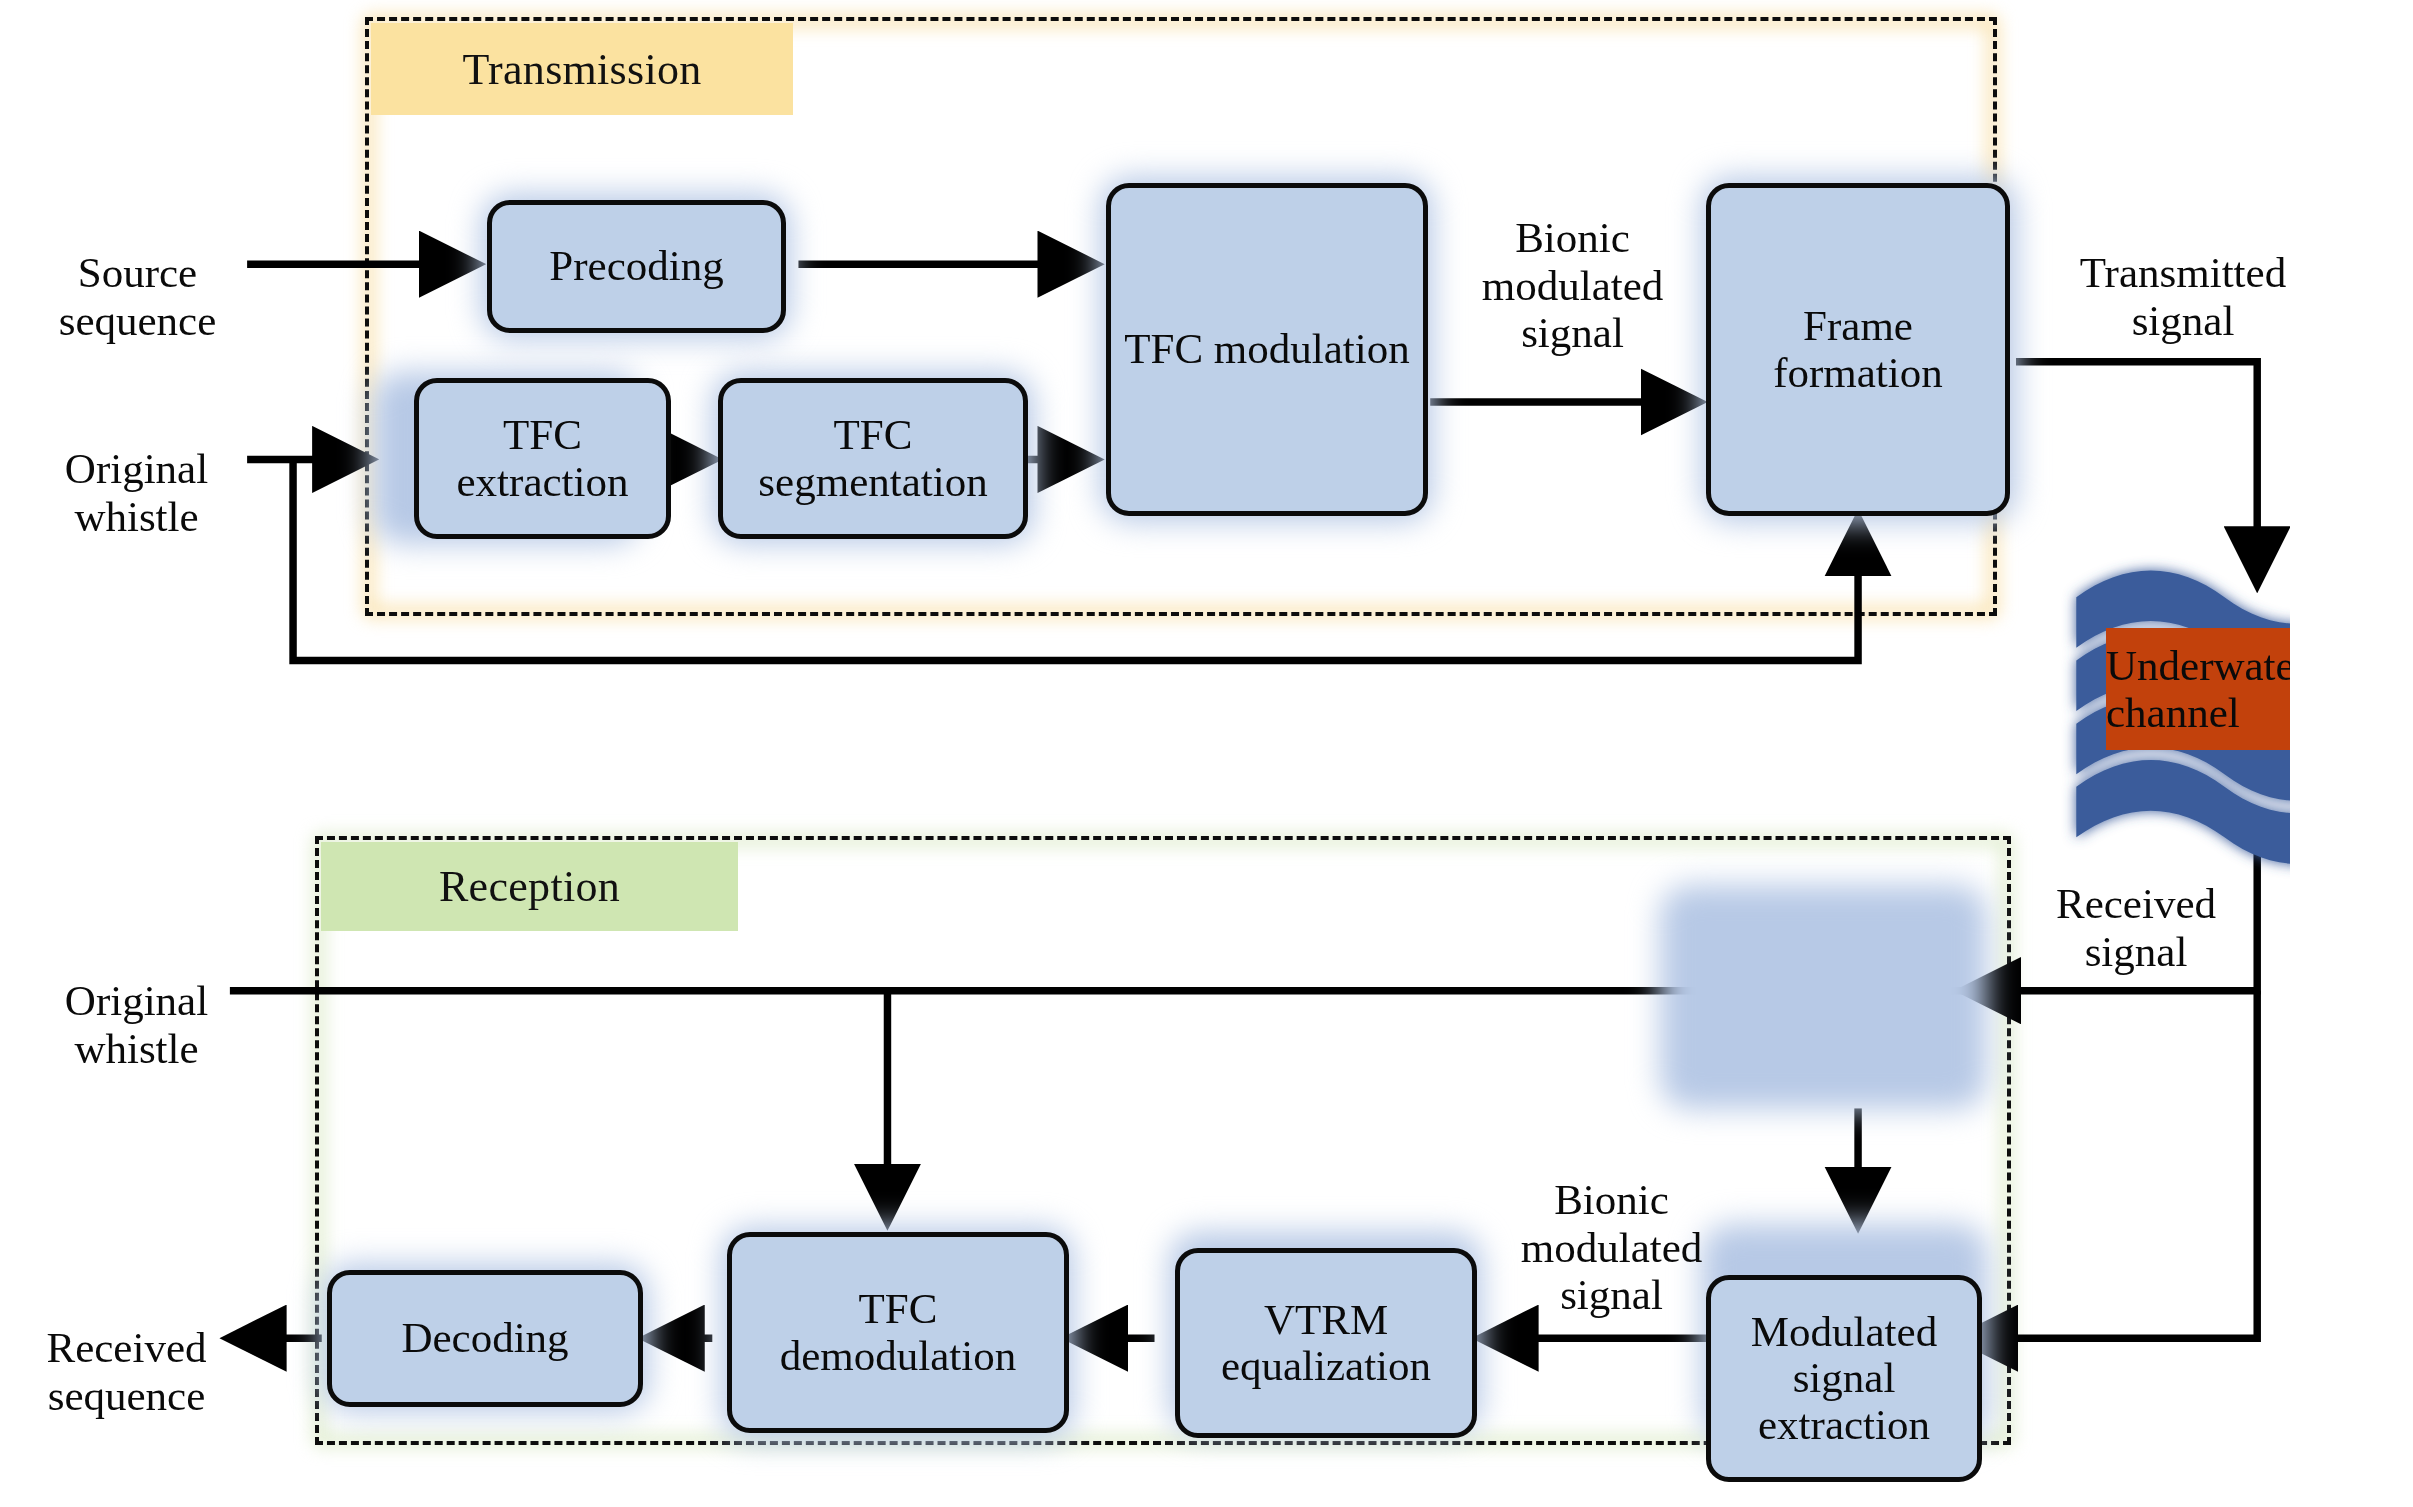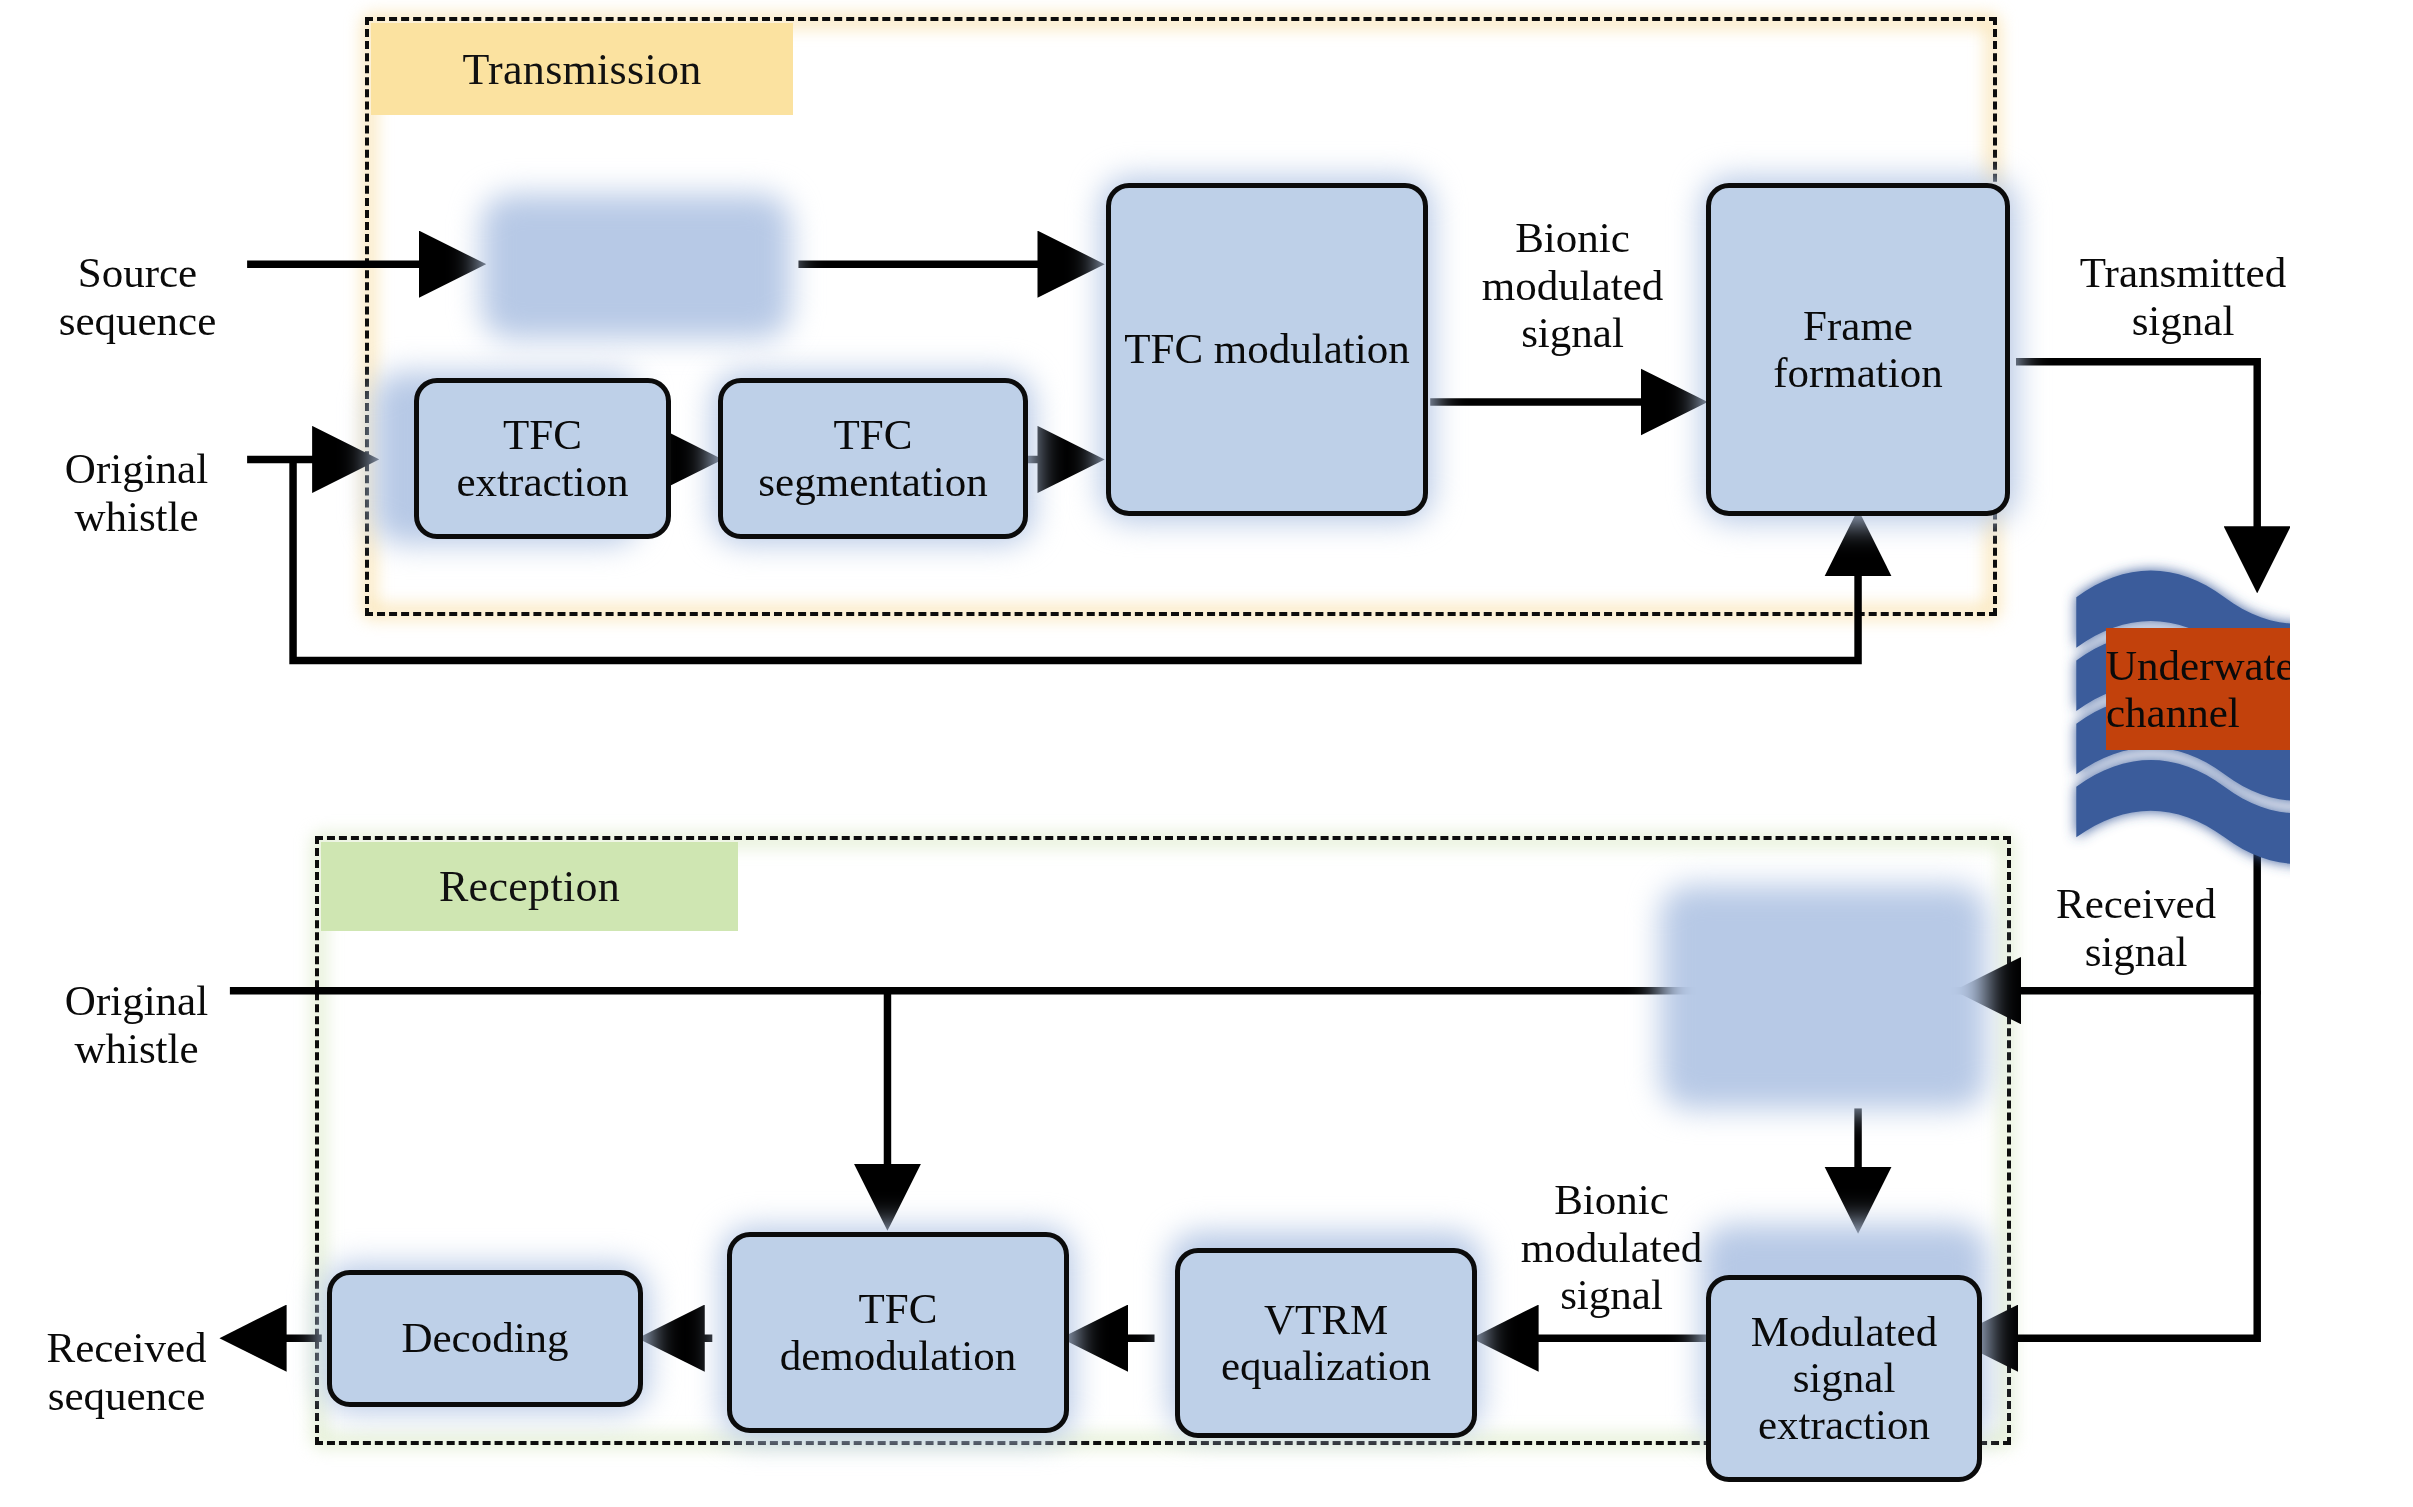--- a/index.html
+++ b/index.html
@@ -158,20 +158,23 @@
       <path d="M3615,1150 C3700,1088 3790,1088 3873,1150 C3956,1212 4046,1212 4131,1150
                L4131,1238 C4046,1300 3956,1300 3873,1238 C3790,1176 3700,1176 3615,1238 Z" fill="#3a5c9b"></path>
       <path d="M3615,1260 C3700,1198 3790,1198 3873,1260 C3956,1322 4046,1322 4131,1260
                L4131,1348 C4046,1410 3956,1410 3873,1348 C3790,1286 3700,1286 3615,1348 Z" fill="#3a5c9b"></path>
       <path d="M3615,1370 C3700,1308 3790,1308 3873,1370 C3956,1432 4046,1432 4131,1370
                L4131,1458 C4046,1520 3956,1520 3873,1458 C3790,1396 3700,1396 3615,1458 Z" fill="#3a5c9b"></path>
     </g>
   </svg>
 
   <div class="block-shadow" style="left:481px;top:194px;width:310px;height:145px;"></div>
+  <div class="block" style="left:487px;top:200px;width:299px;height:133px;">
+    <span>Precoding</span>
+  </div>
 
   <div class="block-shadow" style="left:372px;top:372px;width:269px;height:172px;"></div>
   <div class="block" style="left:378px;top:378px;width:257px;height:161px;margin-left:36px;">
     <span>TFC
 extraction</span>
   </div>
 
   <div class="block-shadow" style="left:712px;top:372px;width:322px;height:172px;"></div>
   <div class="block" style="left:718px;top:378px;width:310px;height:161px;">
     <span>TFC

